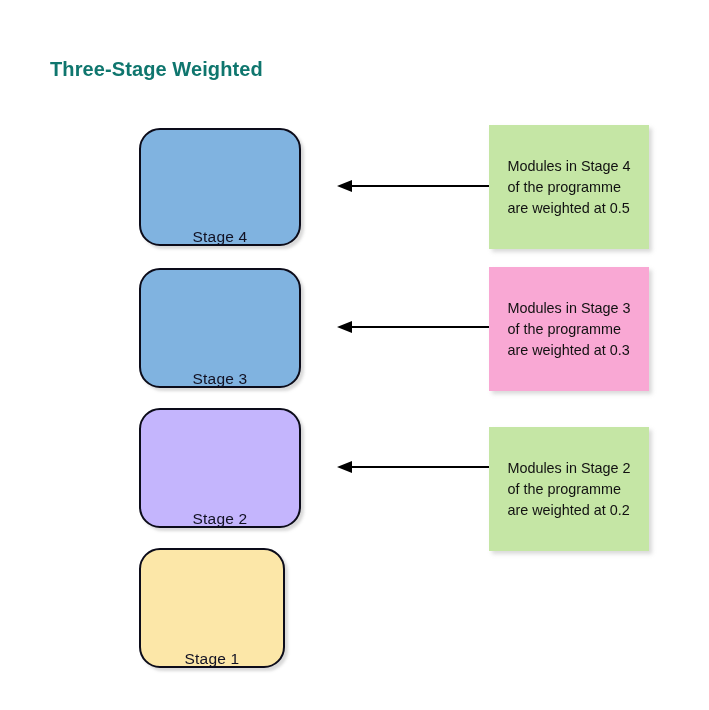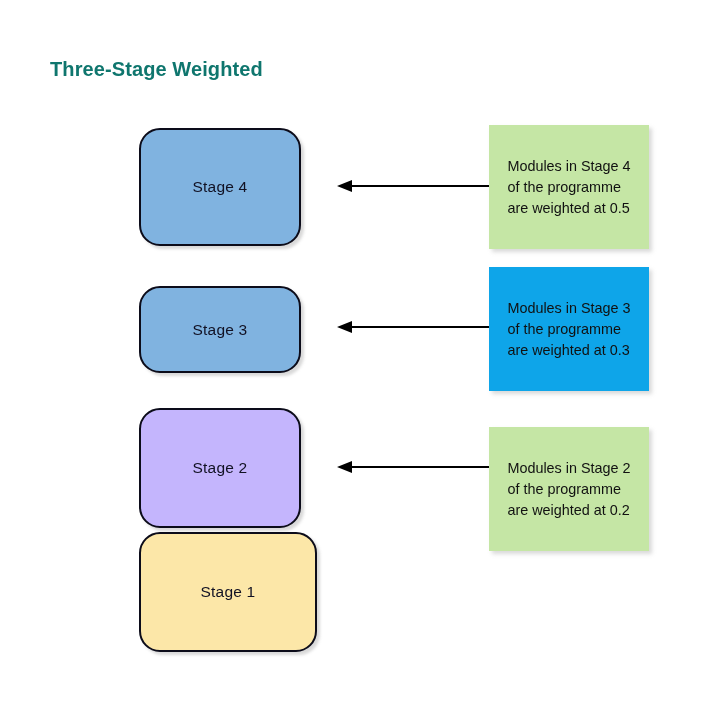--- a/index.html
+++ b/index.html
@@ -32,21 +32,21 @@
     white-space: nowrap;
   }
 
   
   .stage-box {
     position: absolute;
     box-sizing: border-box;
     border: 2px solid #0c0c1a;
     border-radius: 21px;
     display: flex;
-    align-items: center;
+    align-items: flex-end;
     justify-content: center;
     box-shadow: 3px 3px 3px rgba(120,120,120,0.28);
   }
   .stage-box .stage-label {
     font-size: 15.5px;
     color: #111123;
     letter-spacing: 0.2px;
     line-height: 1;
     user-select: none;
   }
@@ -82,37 +82,37 @@
 <body>
 
 <div id="canvas">
 
   <div id="diagram-title">Three-Stage Weighted</div>
 
   <div id="stage-layer">
       <div class="stage-box" style="left: 139px; top: 128px; width: 162px; height: 118px; background: rgb(128, 179, 224);">
         <span class="stage-label">Stage 4</span>
       </div>
-      <div class="stage-box" style="left: 139px; top: 268px; width: 162px; height: 87px; background: rgb(128, 179, 224); margin-top: 18px;">
+      <div class="stage-box" style="left: 139px; top: 268px; width: 162px; height: 120px; background: rgb(128, 179, 224);">
         <span class="stage-label">Stage 3</span>
       </div>
       <div class="stage-box" style="left: 139px; top: 408px; width: 162px; height: 120px; background: #c4b5fd;">
         <span class="stage-label">Stage 2</span>
       </div>
-      <div class="stage-box" style="left: 139px; top: 532px; width: 178px; height: 120px; background: rgb(252, 231, 168);">
+      <div class="stage-box" style="left: 139px; top: 548px; width: 146px; height: 120px; background: rgb(252, 231, 168);">
         <span class="stage-label">Stage 1</span>
       </div>
     </div>
   <div id="note-layer">
       <div class="note-box" style="left: 489px; top: 125px; width: 160px; height: 124px; background: rgb(197, 230, 165);">
         <div class="note-text">Modules in Stage 4
 of the programme
 are weighted at 0.5</div>
       </div>
-      <div class="note-box" style="left: 489px; top: 267px; width: 160px; height: 124px; background: #0ea5e9;">
+      <div class="note-box" style="left: 489px; top: 267px; width: 160px; height: 124px; background: #f9a8d4;">
         <div class="note-text">Modules in Stage 3
 of the programme
 are weighted at 0.3</div>
       </div>
       <div class="note-box" style="left: 489px; top: 407px; width: 160px; height: 124px; background: rgb(197, 230, 165); margin-top: 20px;">
         <div class="note-text">Modules in Stage 2
 of the programme
 are weighted at 0.2</div>
       </div>
     </div>

